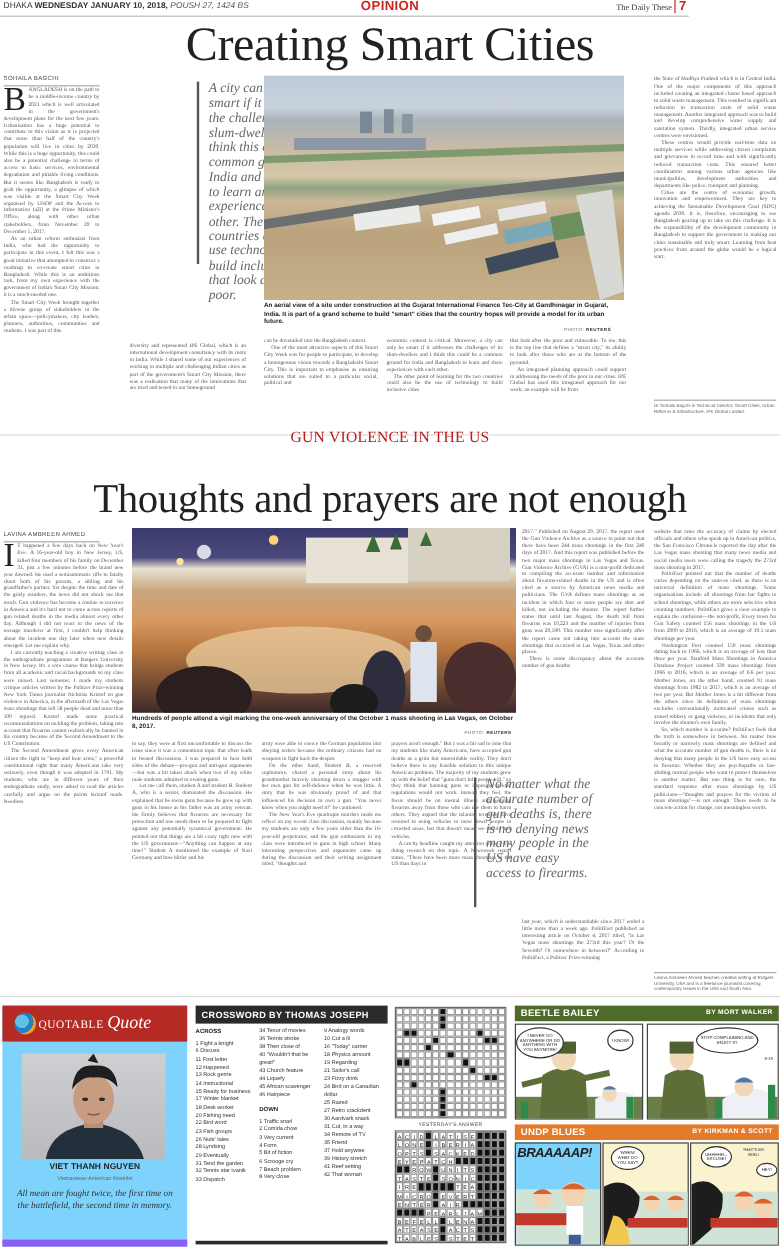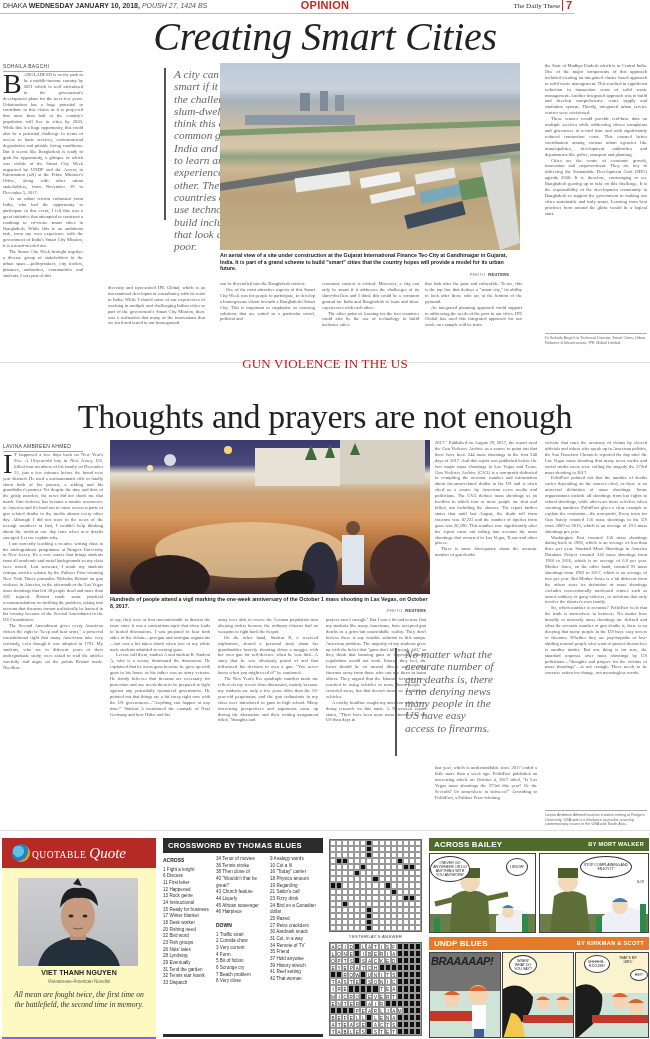--- a/index.html
+++ b/index.html
@@ -7,40 +7,40 @@
   body { font-family: "Liberation Serif", serif; color: #222; position: relative; }
   .topbar { position: absolute; left: 0; top: 0; width: 574px; height: 14px; border-bottom: 1px solid #bbb; }
   .topbar .dateline { position: absolute; left: 3px; top: 2px; font-family: "Liberation Sans", sans-serif; font-size: 7px; color: #333; white-space: nowrap; }
   .topbar .dateline b { font-weight: bold; }
   .topbar .dateline i { font-style: italic; color: #555; }
   .topbar .section { position: absolute; left: 0; width: 650px; top: -1px; text-align: center; font-family: "Liberation Sans", sans-serif; font-weight: bold; font-size: 11px; color: #d0231f; letter-spacing: 0.3px; }
   .topbar .section span { background: #fff; padding: 0 4px; }
   .topbar .masthead { position: absolute; right: 14px; top: 2px; font-family: "Liberation Serif", serif; font-size: 7px; color: #333; }
   .topbar .pagenum { position: absolute; right: 2px; top: -1px; font-family: "Liberation Sans", sans-serif; font-weight: bold; font-size: 11px; color: #d0231f; border-left: 1px solid #d0231f; padding-left: 3px; }
   .headline { position: absolute; left: 0; width: 650px; text-align: center; font-family: "Liberation Serif", serif; color: #222; font-weight: normal; }
-  .h1 { top: 14px; font-size: 40px; line-height: 46px; letter-spacing: -0.3px; font-style: italic; }
+  .h1 { top: 14px; font-size: 40px; line-height: 46px; letter-spacing: -0.3px; }
   .kicker { top: 356px; font-size: 13px; color: #b91c1c; letter-spacing: 0.2px; }
   .h2 { top: 395px; font-size: 34px; line-height: 44px; letter-spacing: -0.3px; }
   .byline { position: absolute; font-family: "Liberation Sans", sans-serif; font-size: 5px; color: #444; text-transform: uppercase; letter-spacing: 0.3px; border-bottom: 1px solid #aaa; padding-bottom: 2px; }
   .col { position: absolute; font-family: "Liberation Serif", serif; font-size: 4.6px; line-height: 5.9px; color: #555; text-align: justify; overflow: hidden; }
   .col p { text-indent: 6px; }
   .col p.first { text-indent: 0; }
   .dropcap { float: left; font-size: 28px; line-height: 22px; margin: 1px 2px 0 0; color: #222; font-family: "Liberation Serif", serif; }
   .pull { position: absolute; font-family: "Liberation Serif", serif; font-style: italic; color: #666; border-left: 2px solid #555; padding-left: 8px; }
   .pull1 { left: 164px; top: 68px; width: 110px; height: 152px; font-size: 11.3px; line-height: 12.3px; }
   .pull2 { left: 395px; top: 648px; width: 100px; height: 108px; font-size: 11.3px; line-height: 12.3px; }
   .photo { position: absolute; overflow: hidden; }
   .caption { position: absolute; font-family: "Liberation Sans", sans-serif; font-weight: bold; font-size: 5.3px; line-height: 6.6px; color: #222; }
   .credit { position: absolute; font-family: "Liberation Sans", sans-serif; font-size: 3.8px; color: #666; letter-spacing: 0.4px; }
   .credit b { color: #333; }
   .authnote { position: absolute; font-family: "Liberation Sans", sans-serif; font-size: 3.8px; line-height: 4.6px; color: #666; border-top: 1px solid #aaa; padding-top: 2px; }
   .hr { position: absolute; height: 1px; background: #ccc; }
 
   
-  .qq { position: absolute; left: 2px; top: 838px; width: 154px; height: 201px; background: #fef9c3; border-bottom: 2px solid #8b5cf6; }
+  .qq { position: absolute; left: 2px; top: 838px; width: 154px; height: 201px; background: #7dd3fc; border-bottom: 6px solid #8b5cf6; }
   .qq-head { position: absolute; left: 0; top: 0; width: 154px; height: 30px; background: #b52a25; }
   .qq-icon { position: absolute; left: 10px; top: 6px; width: 18px; height: 18px; border-radius: 50%; background: radial-gradient(circle at 35% 40%, #5ec1e8 0 35%, #2b7fbf 36% 60%, #e6a21e 61% 100%); }
   .qq-title { position: absolute; left: 30px; top: 7px; color: #fff; font-family: "Liberation Serif", serif; font-size: 9.5px; letter-spacing: 0.5px; white-space: nowrap; }
   .qq-title i { font-size: 15px; font-style: italic; letter-spacing: 0; }
   .qq-photo { position: absolute; left: 16px; top: 40px; width: 120px; height: 88px; background: linear-gradient(180deg, #cfcfd2 0%, #b9babd 100%); overflow: hidden; }
   .qq-name { position: absolute; left: 0; width: 154px; top: 131px; text-align: center; font-family: "Liberation Sans", sans-serif; font-weight: bold; font-size: 7px; color: #222; letter-spacing: 0.1px; }
   .qq-role { position: absolute; left: 0; width: 154px; top: 141px; text-align: center; font-family: "Liberation Sans", sans-serif; font-size: 4.6px; color: #666; }
   .qq-quote { position: absolute; left: 10px; width: 134px; top: 152px; text-align: center; font-family: "Liberation Serif", serif; font-style: italic; font-size: 7.6px; line-height: 10px; color: #333; }
 
   
@@ -225,21 +225,21 @@
       <ellipse cx="53" cy="38" rx="2.5" ry="1.5" fill="#2a2a2a"></ellipse>
       <ellipse cx="67" cy="38" rx="2.5" ry="1.5" fill="#2a2a2a"></ellipse>
       <path d="M55 50 Q60 52 65 50" stroke="#7d5444" stroke-width="1" fill="none"></path>
     </svg>
   </div>
   <div class="qq-name">VIET THANH NGUYEN</div>
   <div class="qq-role">Vietnamese-American Novelist</div>
   <div class="qq-quote">All mean are fought twice, the first time on the battlefield, the second time in memory.</div>
 </div>
 
-<div class="xw-head">CROSSWORD BY THOMAS BLUES</div>
+<div class="xw-head">CROSSWORD BY THOMAS JOSEPH</div>
 
 <div class="clues" style="left:163px; top:856px; width:52px;">
   <div class="lbl">ACROSS</div>
   <div id="across-a">
       <div>1 Fight a knight</div>
       <div>6 Discuss</div>
       <div>11 First letter</div>
       <div>12 Happened</div>
       <div>13 Rock genre</div>
       <div>14 Instructional</div>
@@ -725,21 +725,21 @@
     <div>T</div>
     <div>E</div>
     <div>T</div>
     <div class="b"></div>
     <div class="b"></div>
     <div class="b"></div>
     <div class="b"></div>
   </div>
 
 <div class="comic-head bb-head">
-  <span class="t">ACROSS BAILEY</span>
+  <span class="t">BEETLE BAILEY</span>
   <span class="a">BY MORT WALKER</span>
 </div>
 <div class="panel" style="left:429px; top:853px; width:107px; height:80px; background:#ffffff;">
   <svg width="107" height="80" viewBox="0 0 107 80">
     <rect x="0" y="60" width="107" height="20" fill="#6a7e4a"></rect>
     <path d="M20 80 L22 42 Q40 30 58 42 L60 80 Z" fill="#5e6e38"></path>
     <circle cx="40" cy="28" r="10" fill="#f1d8b8"></circle>
     <rect x="30" y="14" width="20" height="10" fill="#4f6030"></rect>
     <path d="M5 50 L25 45" stroke="#5e6e38" stroke-width="5"></path>
     <path d="M55 45 L78 40" stroke="#5e6e38" stroke-width="5"></path>
@@ -765,21 +765,21 @@
     <rect x="56" y="62" width="6" height="18" fill="#2e8a4a"></rect>
   </svg>
   <div class="bubble" style="left:40px; top:2px; width:52px; height:22px;">STOP COMPLAINING AND ENJOY IT!</div>
   <span style="position:absolute; right:4px; top:26px; font-family:'Liberation Sans',sans-serif; font-size:3.5px; color:#333;">8-19</span>
 </div>
 
 <div class="comic-head db-head">
   <span class="t">UNDP BLUES</span>
   <span class="a">BY KIRKMAN &amp; SCOTT</span>
 </div>
-<div class="panel" style="left:429px; top:952px; width:72px; height:86px; background:#737373;">
+<div class="panel" style="left:429px; top:952px; width:72px; height:86px; background:#7dd3fc;">
   <svg width="72" height="86" viewBox="0 0 72 86">
     <rect x="0" y="38" width="72" height="48" fill="#cfe3d6"></rect>
     <rect x="0" y="58" width="50" height="10" fill="#c0392b"></rect>
     <circle cx="22" cy="46" r="8" fill="#f4d3b3"></circle>
     <path d="M14 42 Q22 34 30 42" fill="#d9632a"></path>
     <circle cx="48" cy="42" r="10" fill="#f4d3b3"></circle>
     <path d="M38 38 Q48 28 58 38" fill="#d9632a"></path>
     <rect x="42" y="52" width="14" height="24" fill="#ffffff"></rect>
     <rect x="44" y="76" width="10" height="10" fill="#3e5d9a"></rect>
   </svg>

